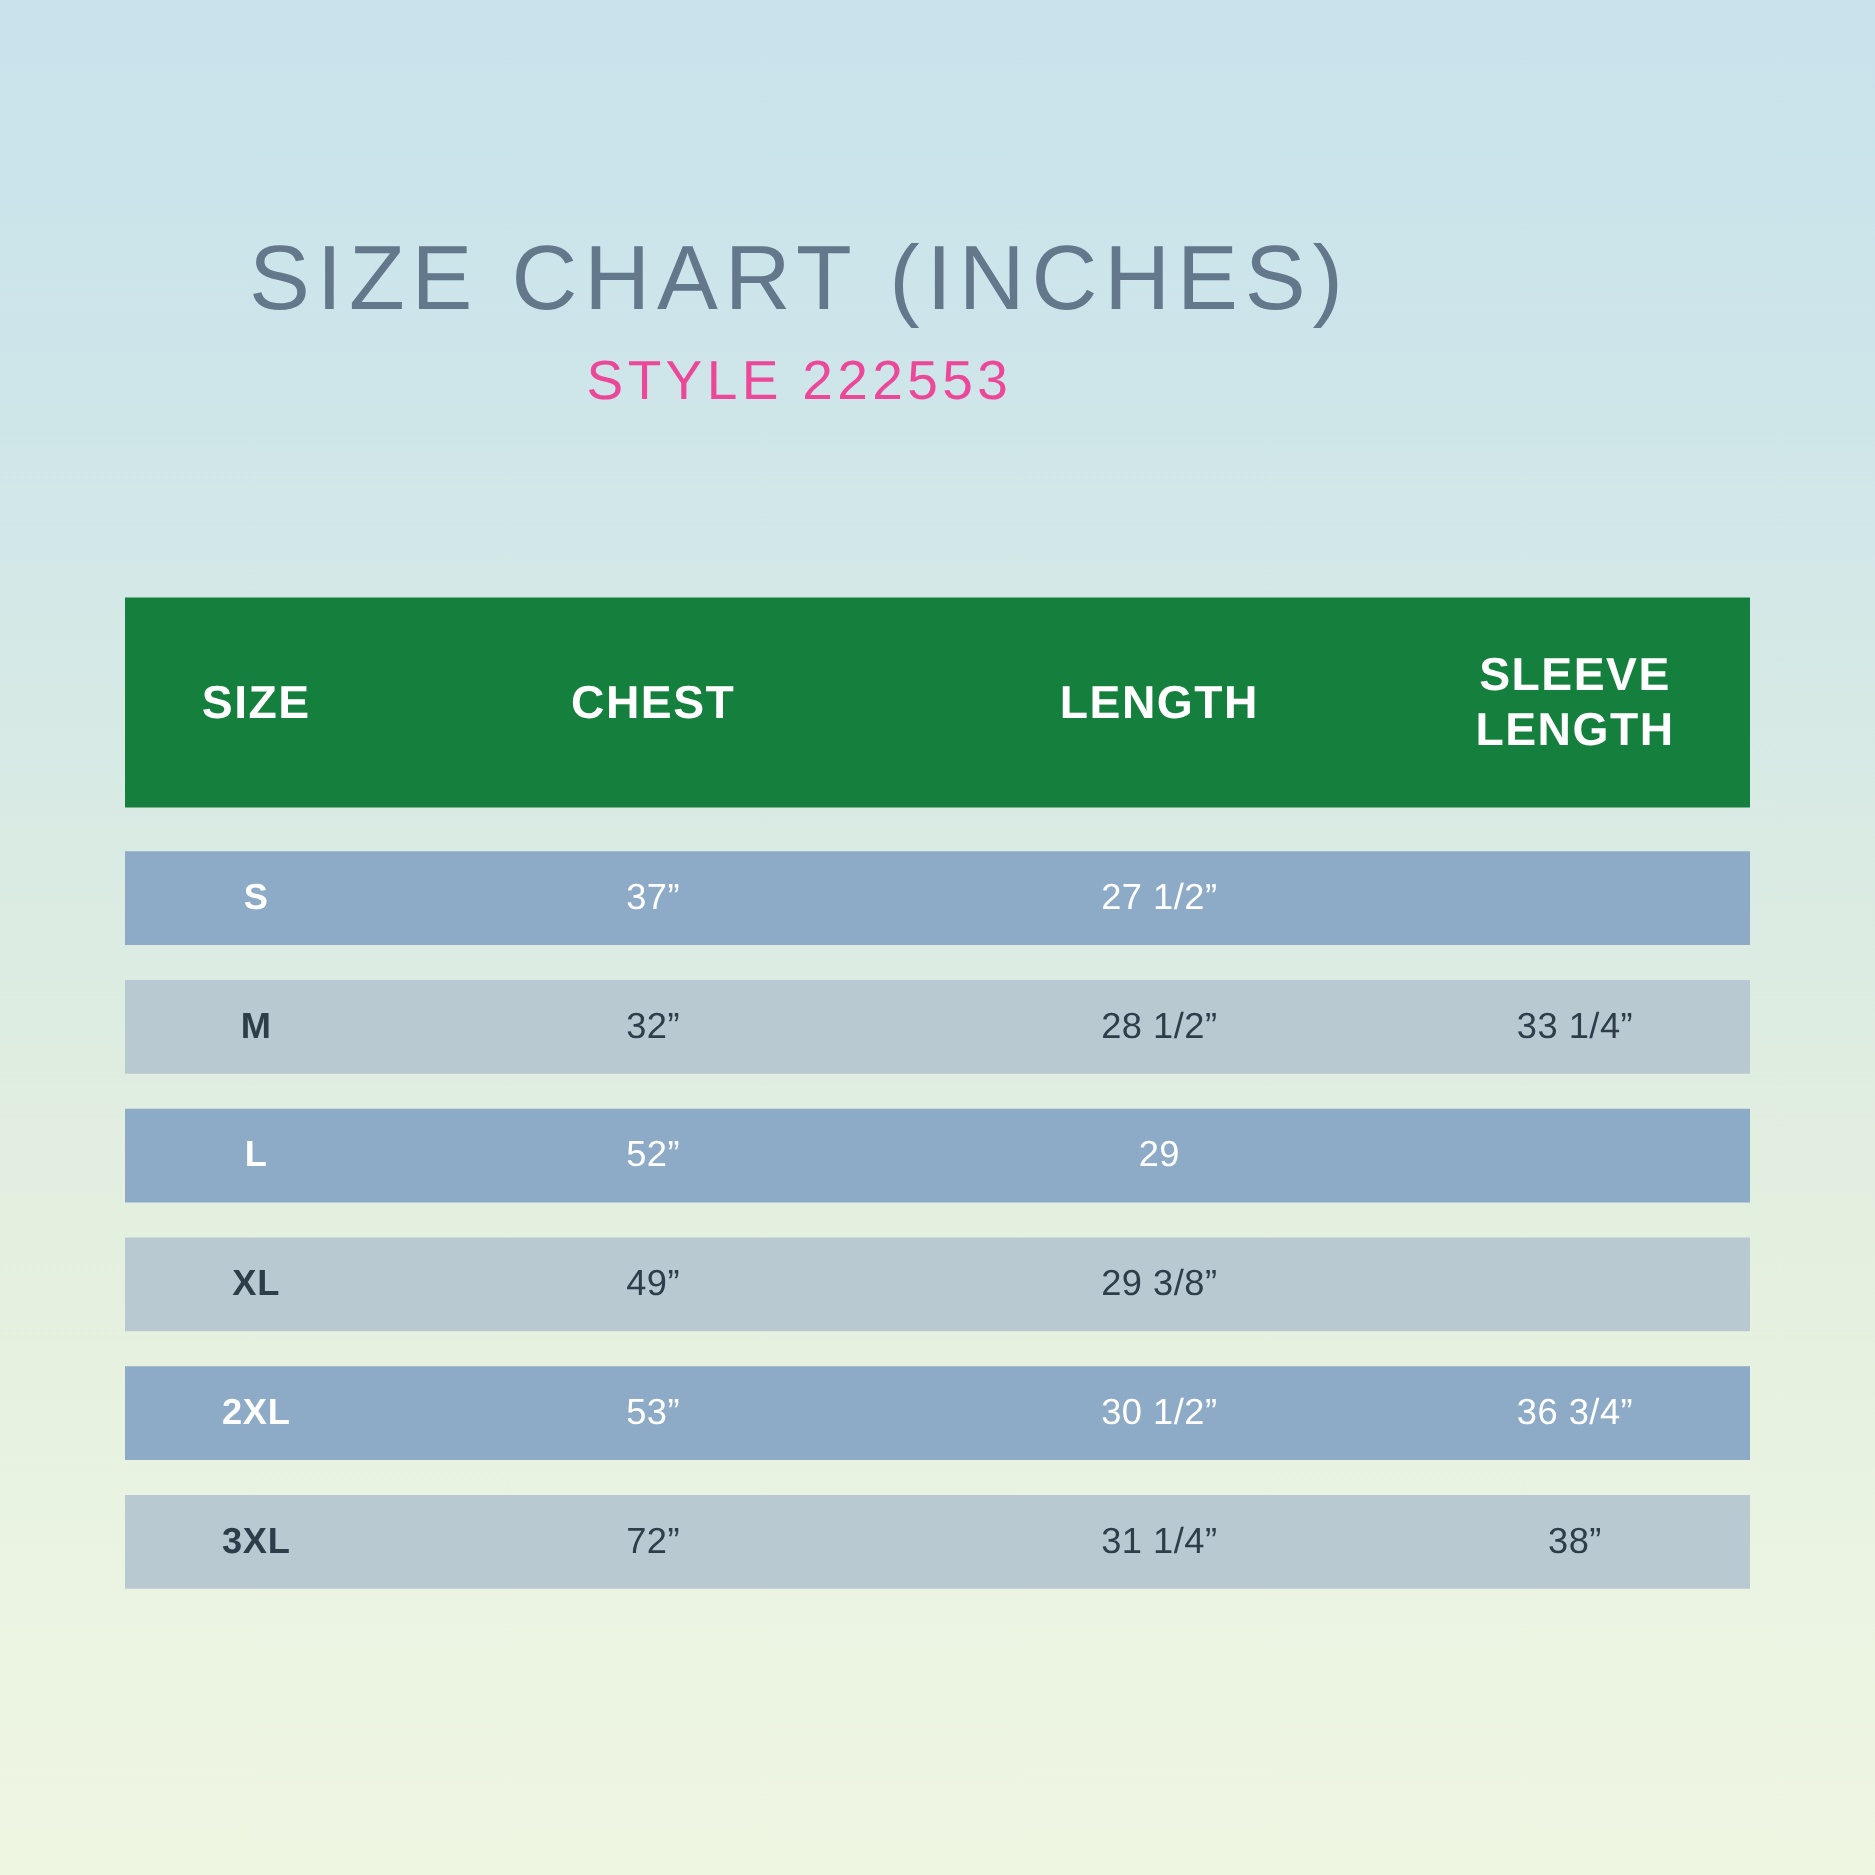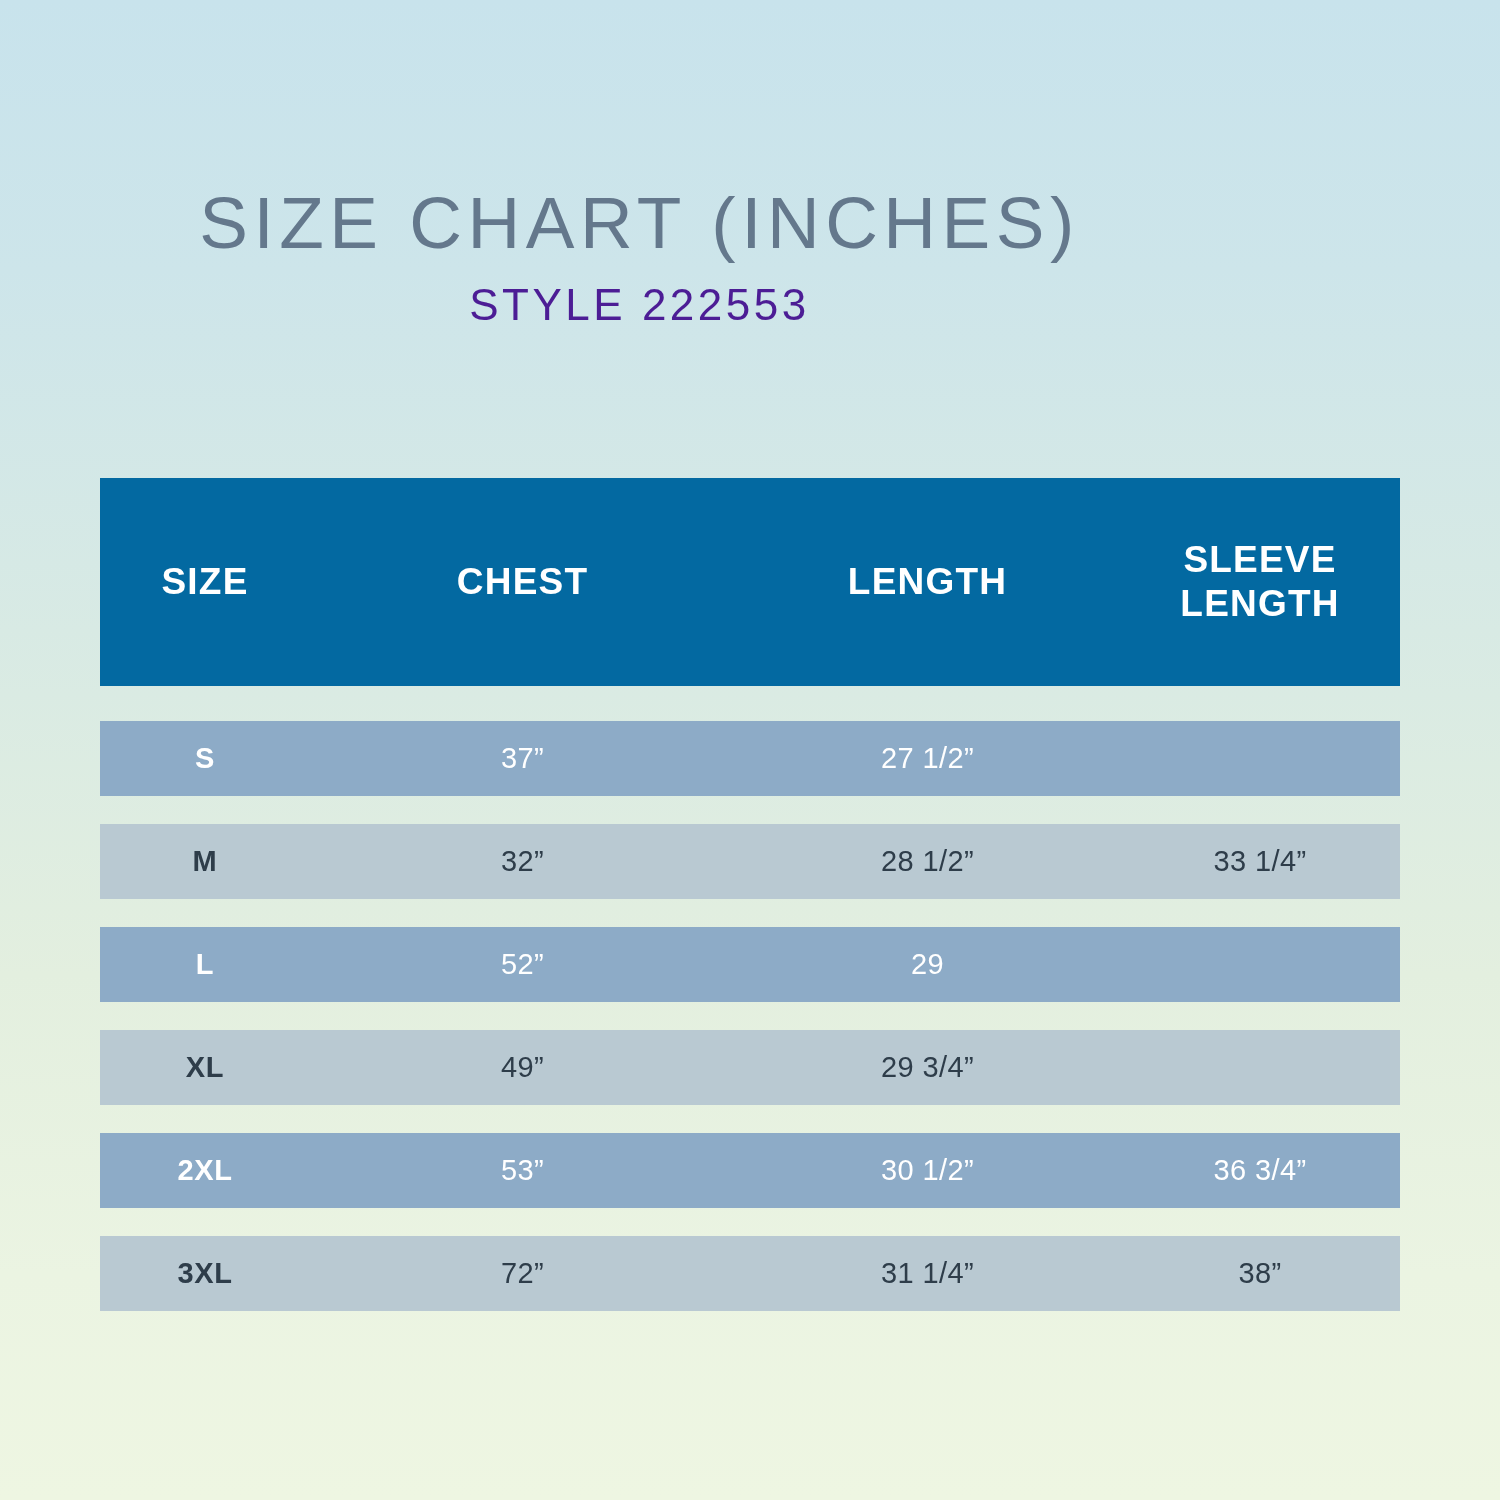--- a/index.html
+++ b/index.html
@@ -41,43 +41,43 @@
     letter-spacing: 5.5px;
     color: #64788c;
     line-height: 1.02;
     white-space: nowrap;
   }
   .chart-subtitle {
     margin-top: 22px;
     font-size: 44px;
     font-weight: 300;
     letter-spacing: 3.5px;
-    color: #4c1d95;
+    color: #ec4899;
     line-height: 1.05;
     white-space: nowrap;
   }
 
   
   .size-table {
     position: absolute;
     left: 100px;
     top: 478px;
     width: 1300px;
   }
 
   .row {
     display: flex;
     width: 1300px;
     box-sizing: border-box;
     align-items: center;
   }
 
   .header-row {
-    height: 208px;
-    background: #0369a1;
+    height: 168px;
+    background: #15803d;
     margin-bottom: 35px;
   }
 
   .data-row {
     height: 75px;
     margin-bottom: 28px;
   }
   .data-row.dark {
     background: #8dabc7;
     color: #ffffff;
@@ -156,21 +156,21 @@
 
     <div class="row data-row dark">
       <div class="col col-size">L</div>
       <div class="col col-chest">52”</div>
       <div class="col col-length">29</div>
     </div>
 
     <div class="row data-row light">
       <div class="col col-size">XL</div>
       <div class="col col-chest">49”</div>
-      <div class="col col-length">29 3/4”</div>
+      <div class="col col-length">29 3/8”</div>
     </div>
 
     <div class="row data-row dark">
       <div class="col col-size">2XL</div>
       <div class="col col-chest">53”</div>
       <div class="col col-length">30 1/2”</div>
       <div class="col col-sleeve">36 3/4”</div>
     </div>
 
     <div class="row data-row light">

